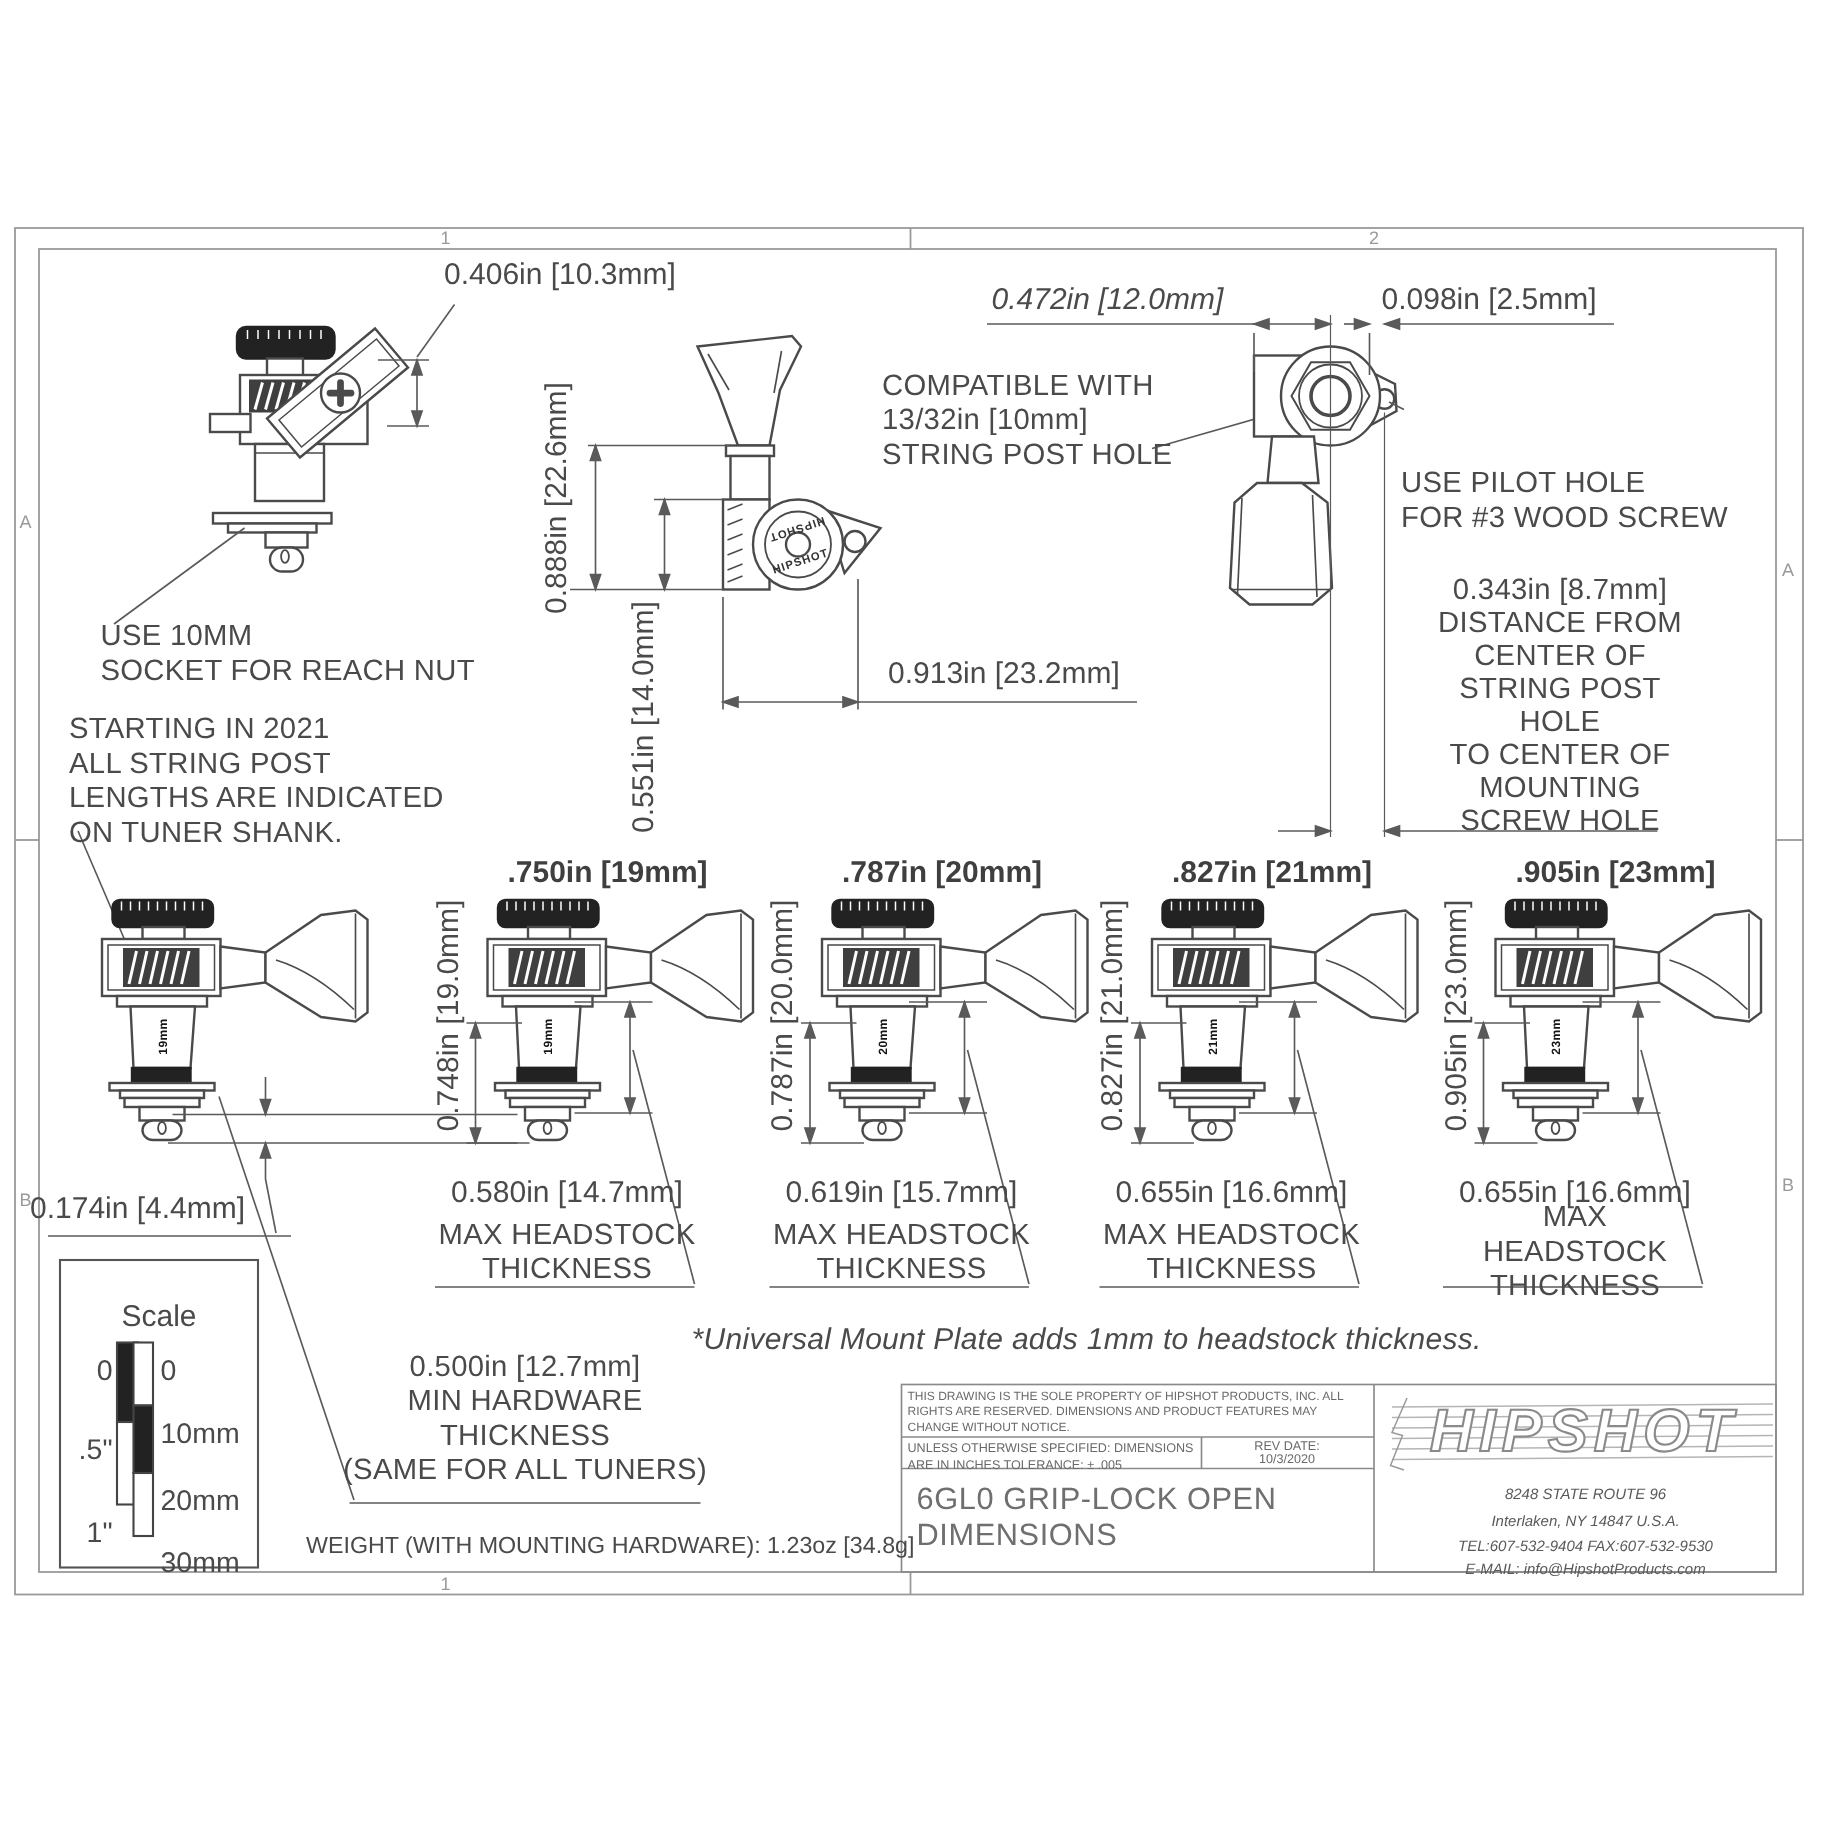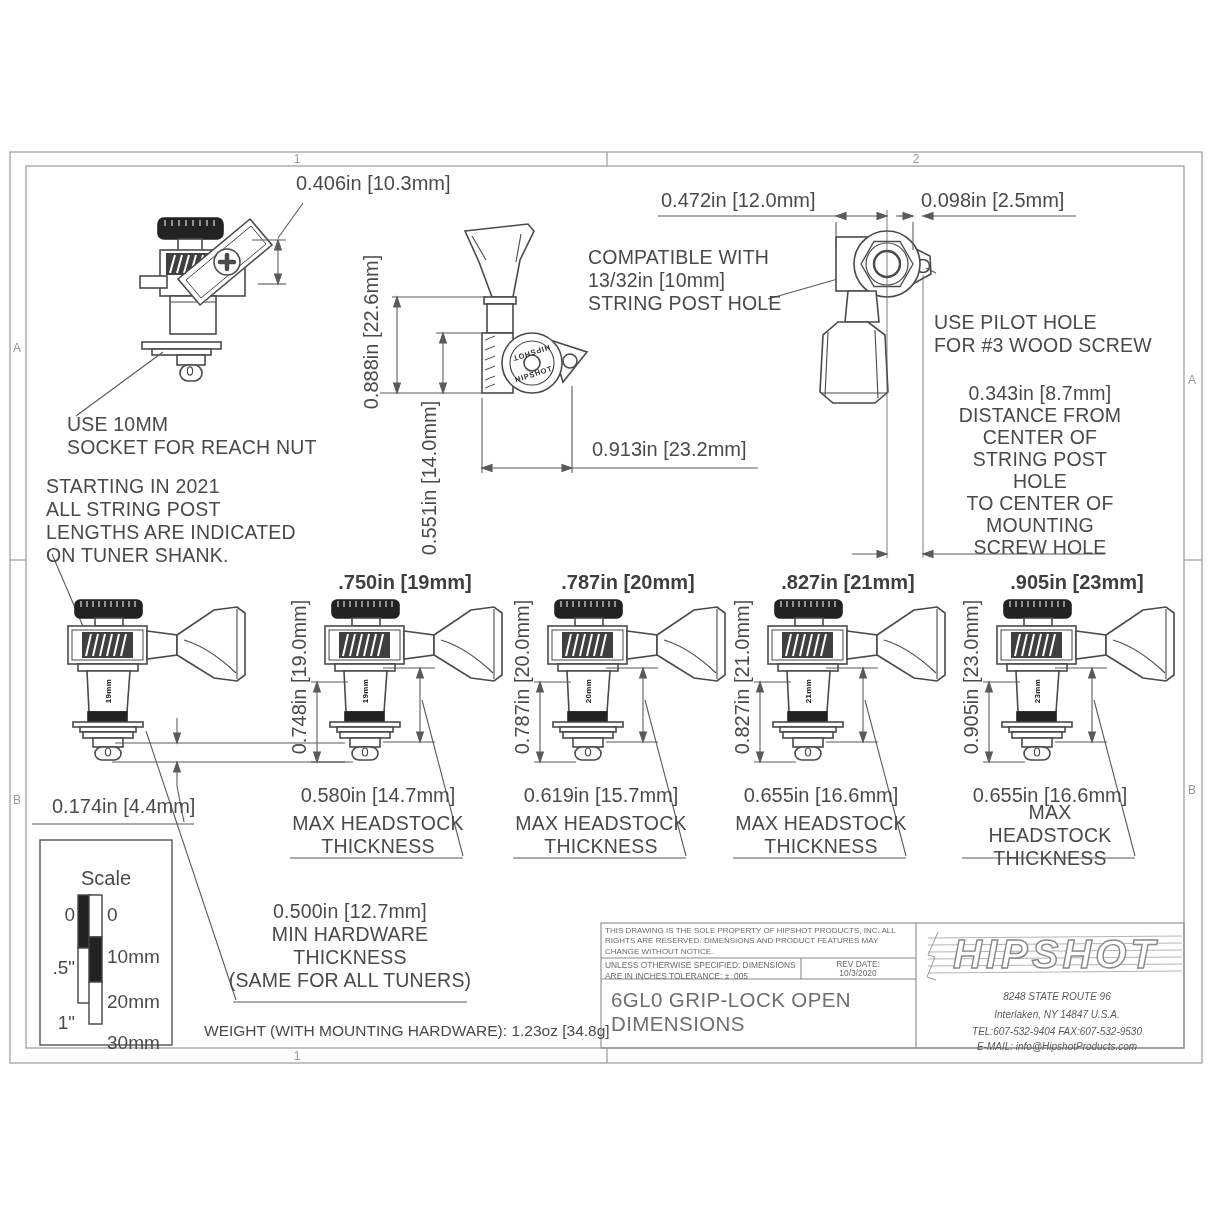--- a/index.html
+++ b/index.html
@@ -326,33 +326,33 @@
 
 <div class="abs dim r90" style="left:372px;top:332px;">0.888in [22.6mm]</div>
 <div class="abs dim r90" style="left:430px;top:478px;">0.551in [14.0mm]</div>
 <div class="abs dim" style="left:592px;top:438px;">0.913in [23.2mm]</div>
 <div class="abs note" style="left:588px;top:246px;">COMPATIBLE WITH
 13/32in [10mm]
 STRING POST HOLE</div>
 <div class="abs clogo" style="left:531px;top:352px;transform:translate(-50%,-50%) rotate(162deg);position:absolute;">HIPSHOT</div>
 <div class="abs clogo" style="left:534px;top:375px;transform:translate(-50%,-50%) rotate(-18deg);position:absolute;">HIPSHOT</div>
 
-<div class="abs dim" style="left:661px;top:189px;">0.472in [12.0mm]</div>
+<div class="abs dim" style="left:661px;top:189px;font-style:italic;">0.472in [12.0mm]</div>
 <div class="abs dim" style="left:921px;top:189px;">0.098in [2.5mm]</div>
 <div class="abs note" style="left:934px;top:263px;margin-top:48px;">USE PILOT HOLE
 FOR #3 WOOD SCREW</div>
 <div class="abs note c" style="left:1040px;top:470px;line-height:22px;">0.343in [8.7mm]
 DISTANCE FROM
 CENTER OF
 STRING POST HOLE
 TO CENTER OF
 MOUNTING
 SCREW HOLE</div>
 
-<div class="abs dim" style="left:52px;top:795px;">0.174in [4.4mm]</div>
+<div class="abs dim" style="left:20px;top:795px;">0.174in [4.4mm]</div>
 
 <div class="abs hdr c" style="left:405px;top:583px;">.750in [19mm]</div>
 <div class="abs hdr c" style="left:628px;top:583px;">.787in [20mm]</div>
 <div class="abs hdr c" style="left:848px;top:583px;">.827in [21mm]</div>
 <div class="abs hdr c" style="left:1077px;top:583px;">.905in [23mm]</div>
 
 <div class="abs dim r90" style="left:300px;top:677px;">0.748in [19.0mm]</div>
 <div class="abs dim r90" style="left:523px;top:677px;">0.787in [20.0mm]</div>
 <div class="abs dim r90" style="left:743px;top:677px;">0.827in [21.0mm]</div>
 <div class="abs dim r90" style="left:972px;top:677px;">0.905in [23.0mm]</div>
@@ -370,20 +370,21 @@
 THICKNESS</div>
 <div class="abs note c" style="left:1050px;top:835px;">MAX HEADSTOCK
 THICKNESS</div>
 
 <div class="abs r90s" style="left:109px;top:691px;">19mm</div>
 <div class="abs r90s" style="left:366px;top:691px;">19mm</div>
 <div class="abs r90s" style="left:589px;top:691px;">20mm</div>
 <div class="abs r90s" style="left:809px;top:691px;">21mm</div>
 <div class="abs r90s" style="left:1038px;top:691px;">23mm</div>
 
+<div class="abs note ital" style="left:461px;top:882px;font-size:20px;">*Universal Mount Plate adds 1mm to headstock thickness.</div>
 <div class="abs note c" style="left:350px;top:946px;">0.500in [12.7mm]
 MIN HARDWARE
 THICKNESS
 (SAME FOR ALL TUNERS)</div>
 <div class="abs" style="left:204px;top:1022px;font-size:15.5px;">WEIGHT (WITH MOUNTING HARDWARE): 1.23oz [34.8g]</div>
 
 <div class="abs sc c" style="left:106px;top:860px;font-size:20px;">Scale</div>
 <div class="abs sc ra" style="left:75px;top:896px;">0</div>
 <div class="abs sc ra" style="left:75px;top:949px;">.5"</div>
 <div class="abs sc ra" style="left:75px;top:1004px;">1"</div>

